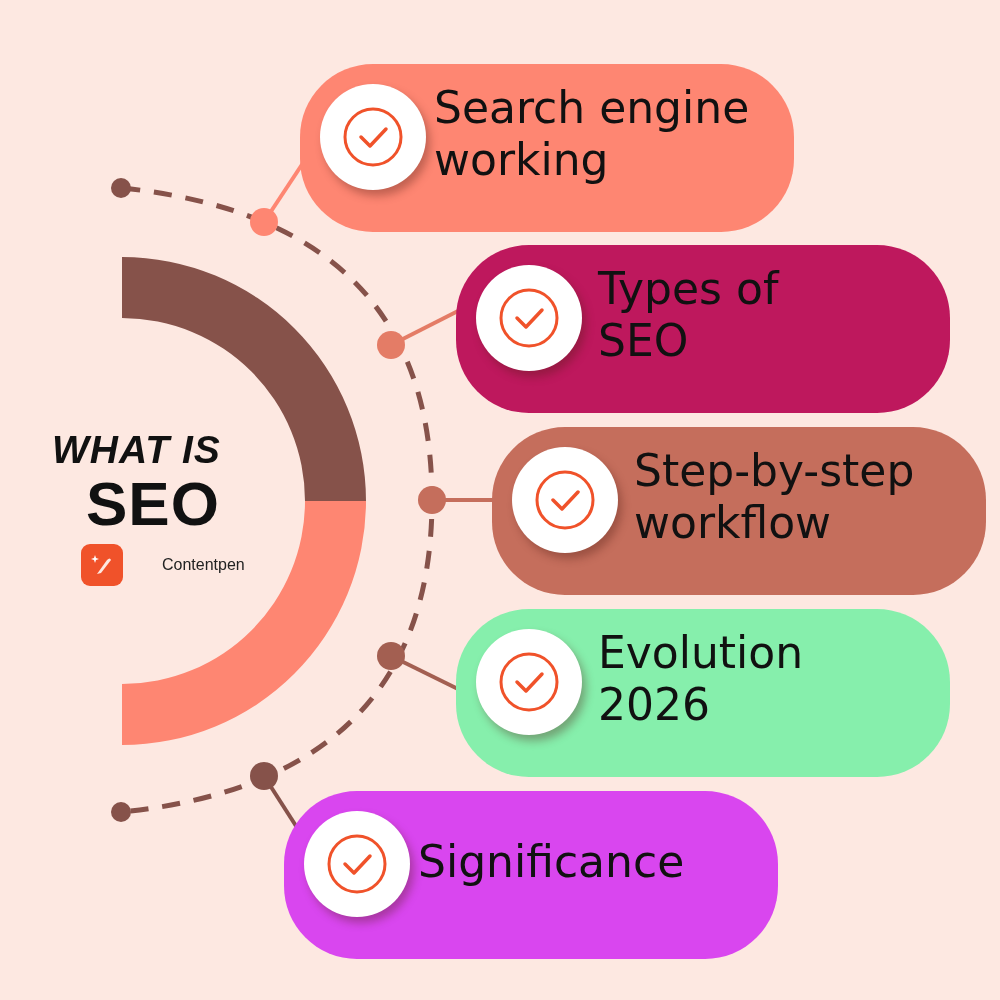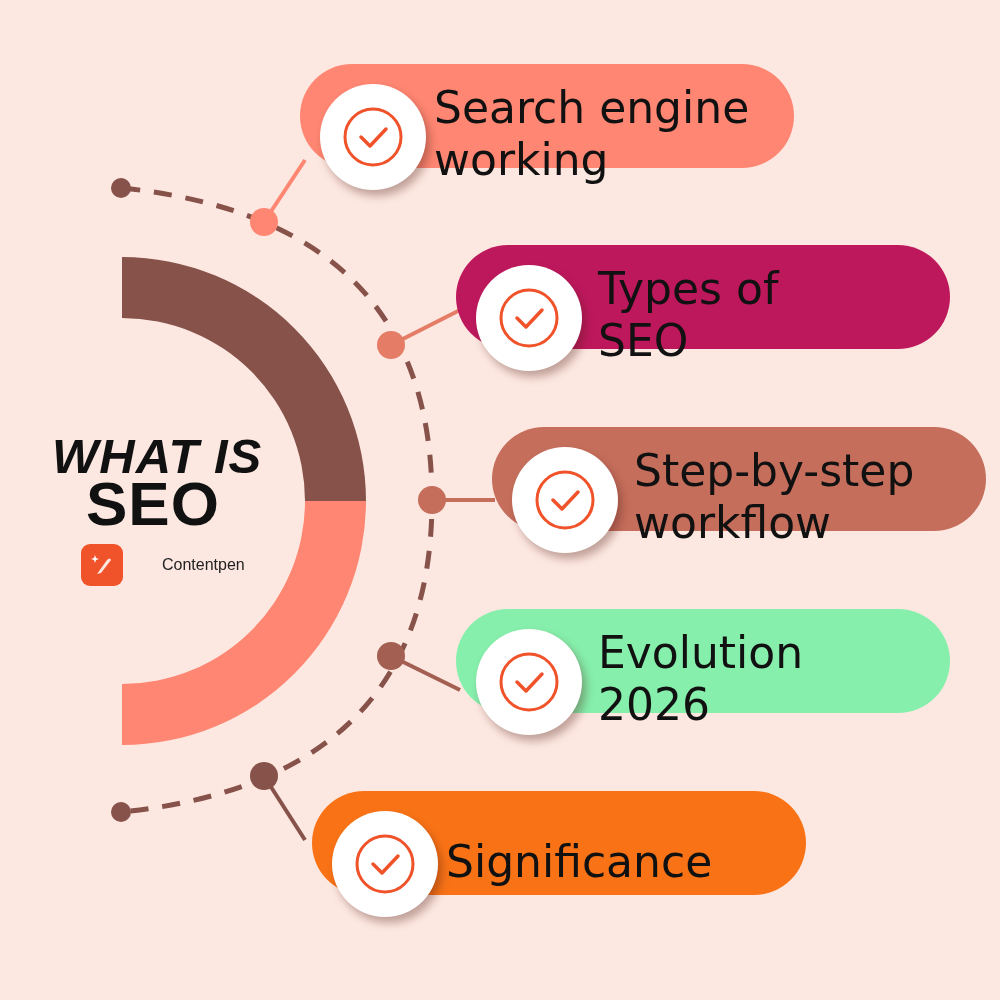--- a/index.html
+++ b/index.html
@@ -1,22 +1,22 @@
 <!DOCTYPE html>
 <html><head>
 <meta charset="utf-8">
 <style>
   html, body { margin:0; padding:0; }
   body { width:1000px; height:1000px; background:#fde8e1; position:relative; overflow:hidden; font-family:"Liberation Sans", sans-serif; }
   svg.bg { position:absolute; left:0; top:0; }
-  .title1 { position:absolute; left:52px; top:428px; font-size:49px; font-weight:bold; font-style:italic; color:#111; letter-spacing:1px; }
+  .title1 { position:absolute; left:52px; top:428px; font-size:39px; font-weight:bold; font-style:italic; color:#111; letter-spacing:1px; }
   .title2 { position:absolute; left:86px; top:468px; font-size:62px; font-weight:bold; color:#111; letter-spacing:1px; }
   .logo { position:absolute; left:81px; top:544px; width:42px; height:42px; border-radius:9px; background:#f0522a; display:flex; align-items:center; justify-content:center; }
   .logo-text { position:absolute; left:132px; top:556px; font-size:16px; color:#222;margin-left:30px; }
-  .pill { position:absolute; height:104px; border-radius:73px;text-decoration:underline; }
+  .pill { position:absolute; height:168px; border-radius:73px;text-decoration:underline; }
   .check { position:absolute; top:20px; left:20px; width:106px; height:106px; border-radius:50%; background:#fff; box-shadow:4px 6px 8px rgba(80,30,20,0.35); display:flex; align-items:center; justify-content:center; }
   .pill-label { position:absolute; left:134px; top:18px; font-family:"DejaVu Sans", sans-serif; font-size:44px; line-height:52px; color:#111; white-space:pre-line; }
   .pill-label.single { top:45px; }
 </style>
 </head>
 <body>
 
 <svg class="bg" width="1000" height="1000">
 
   <path d="M122 257 A244 244 0 0 1 366 501 L305 501 A183 183 0 0 0 122 318 Z" fill="#86524a"></path>
@@ -81,21 +81,21 @@
 <div class="pill" style="left:456px;top:609px;width:494px;background:#86efac">
   <div class="check">
       <svg width="64" height="64" viewBox="0 0 64 64">
         <circle cx="32" cy="32" r="28" fill="none" stroke="#f0522a" stroke-width="3"></circle>
         <path d="M20 32 L29 41 L45 24" fill="none" stroke="#f0522a" stroke-width="3.5" stroke-linecap="round" stroke-linejoin="round"></path>
       </svg>
     </div>
   <div class="pill-label" style="left:142px">Evolution
 2026</div>
 </div>
-<div class="pill" style="left:312px;top:791px;width:494px;background:#f97316">
+<div class="pill" style="left:284px;top:791px;width:494px;background:#d946ef">
   <div class="check">
       <svg width="64" height="64" viewBox="0 0 64 64">
         <circle cx="32" cy="32" r="28" fill="none" stroke="#f0522a" stroke-width="3"></circle>
         <path d="M20 32 L29 41 L45 24" fill="none" stroke="#f0522a" stroke-width="3.5" stroke-linecap="round" stroke-linejoin="round"></path>
       </svg>
     </div>
   <div class="pill-label single">Significance</div>
 </div>
 
 </body></html>

